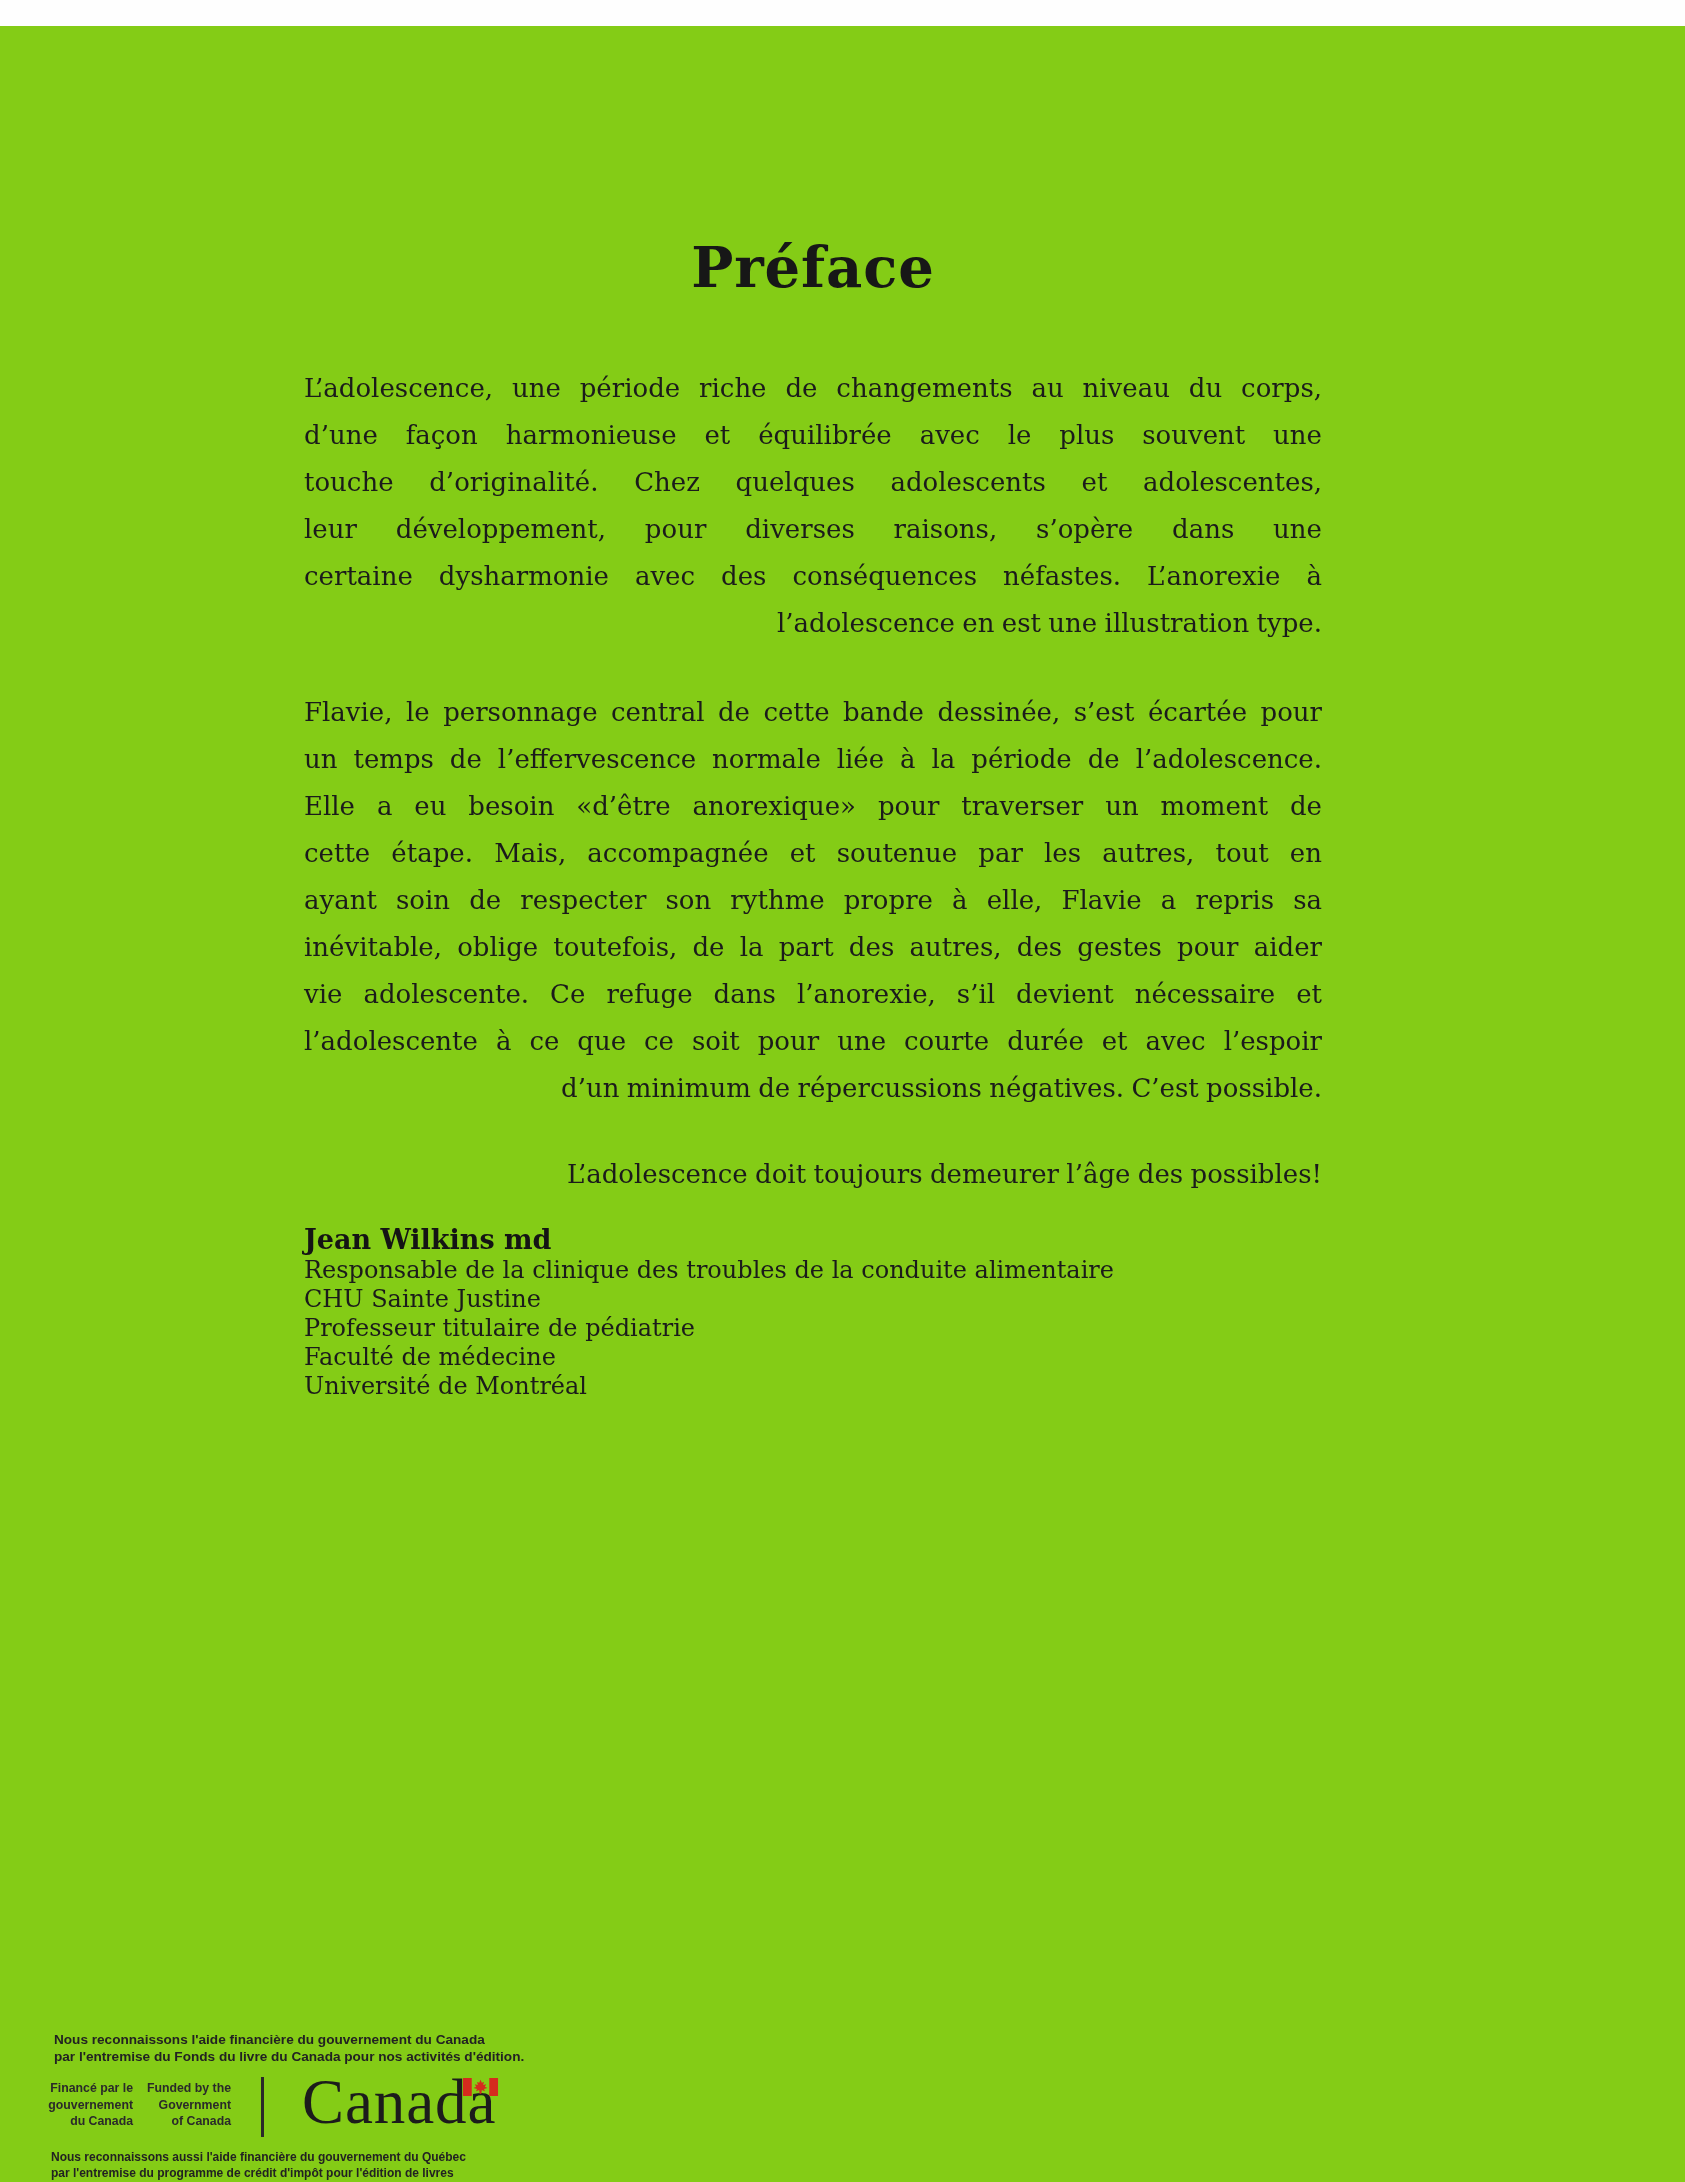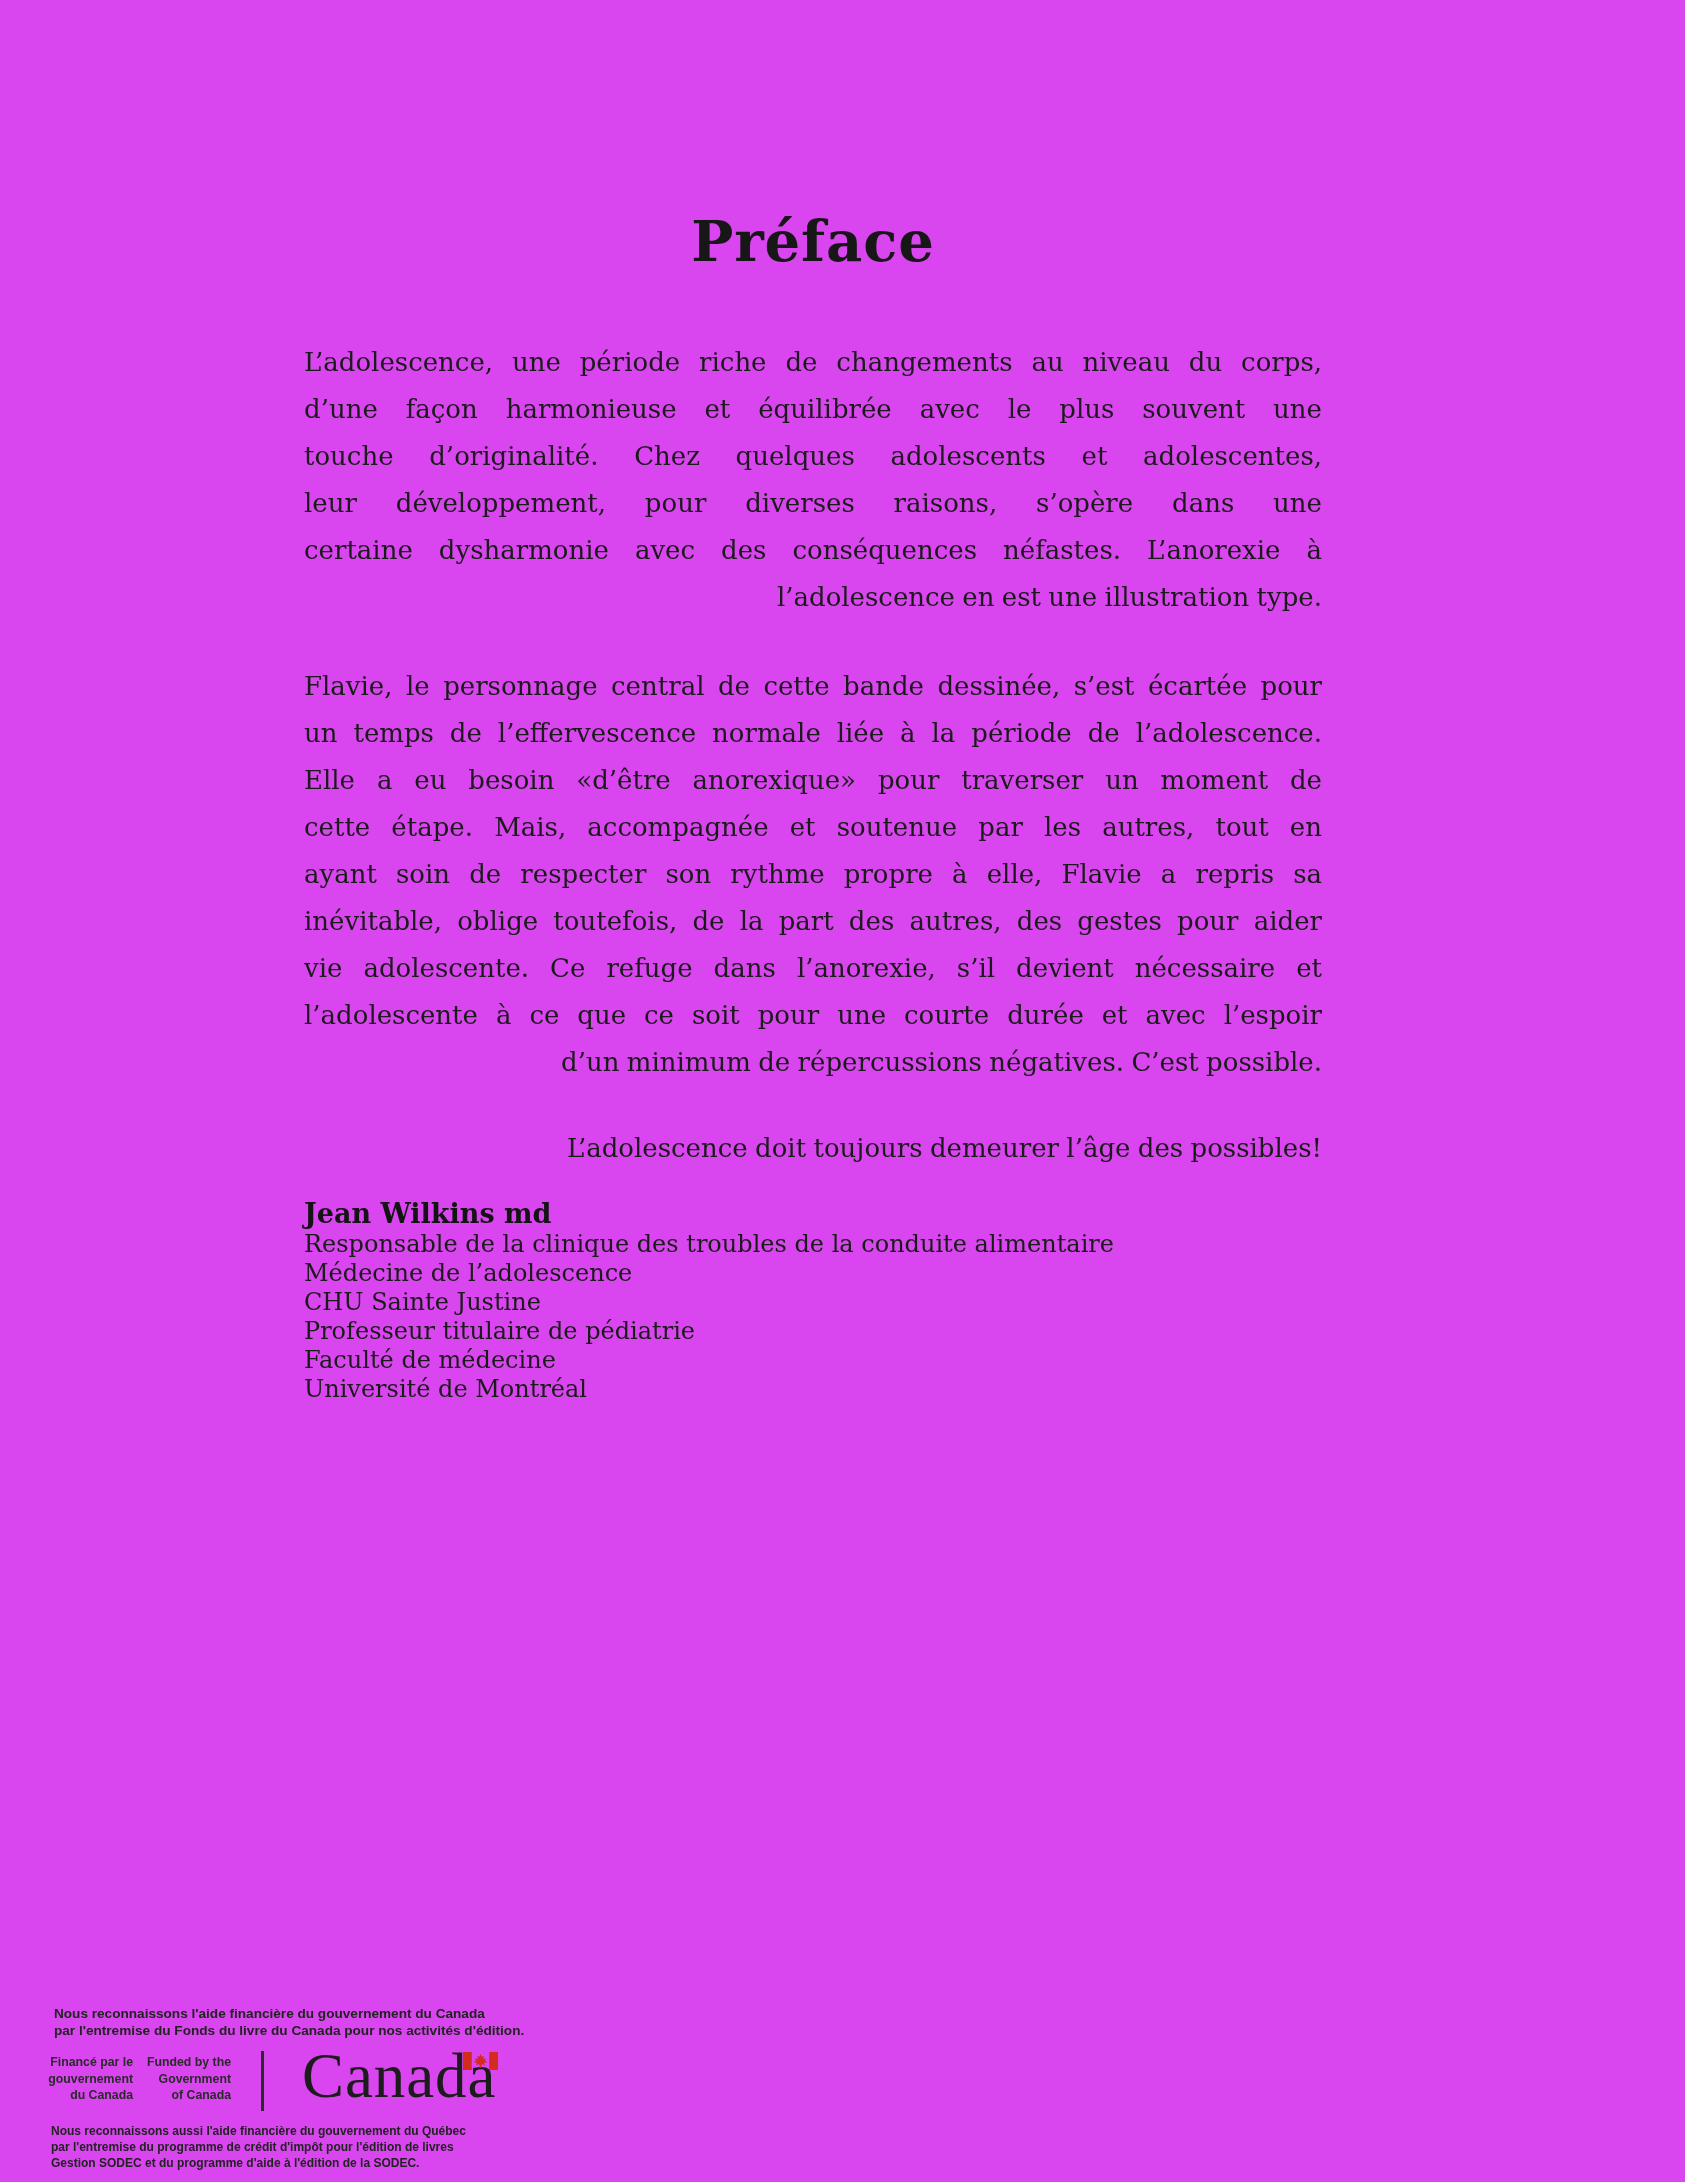--- a/index.html
+++ b/index.html
@@ -4,21 +4,21 @@
 <style>
   html, body { margin: 0; padding: 0; }
   body {
     width: 1685px; height: 2182px;
     background: #fefefe;
     position: relative;
     overflow: hidden;
     font-family: "DejaVu Serif", serif;
     color: #1b1b1b;
   }
-  .page { position: absolute; inset: 0; background: #d946ef; }
+  .page { position: absolute; inset: 0; background: #84cc16; margin-top: 26px; }
 
   
   .content {
     position: absolute;
     left: 304px; top: 211px; width: 1018px;
   }
   .title {
     font-family: "DejaVu Serif", serif;
     font-weight: bold;
     font-size: 56px;
@@ -129,21 +129,20 @@
           <div class="line">d’un minimum de répercussions négatives. C’est possible.</div>
         </div>
         <div class="para gap-small">
           <div class="line">L’adolescence doit toujours demeurer l’âge des possibles!</div>
         </div>
       </div>
     <div class="signature">
       <div class="sig-name">Jean Wilkins md</div>
       <div>
           <div class="sig-line">Responsable de la clinique des troubles de la conduite alimentaire</div>
-          <div class="sig-line">Médecine de l’adolescence</div>
           <div class="sig-line">CHU Sainte Justine</div>
           <div class="sig-line">Professeur titulaire de pédiatrie</div>
           <div class="sig-line">Faculté de médecine</div>
           <div class="sig-line">Université de Montréal</div>
         </div>
     </div>
   </div>
 
   <div class="footer-text ack1">
       <div class="ack-line">Nous reconnaissons l'aide financière du gouvernement du Canada</div>

